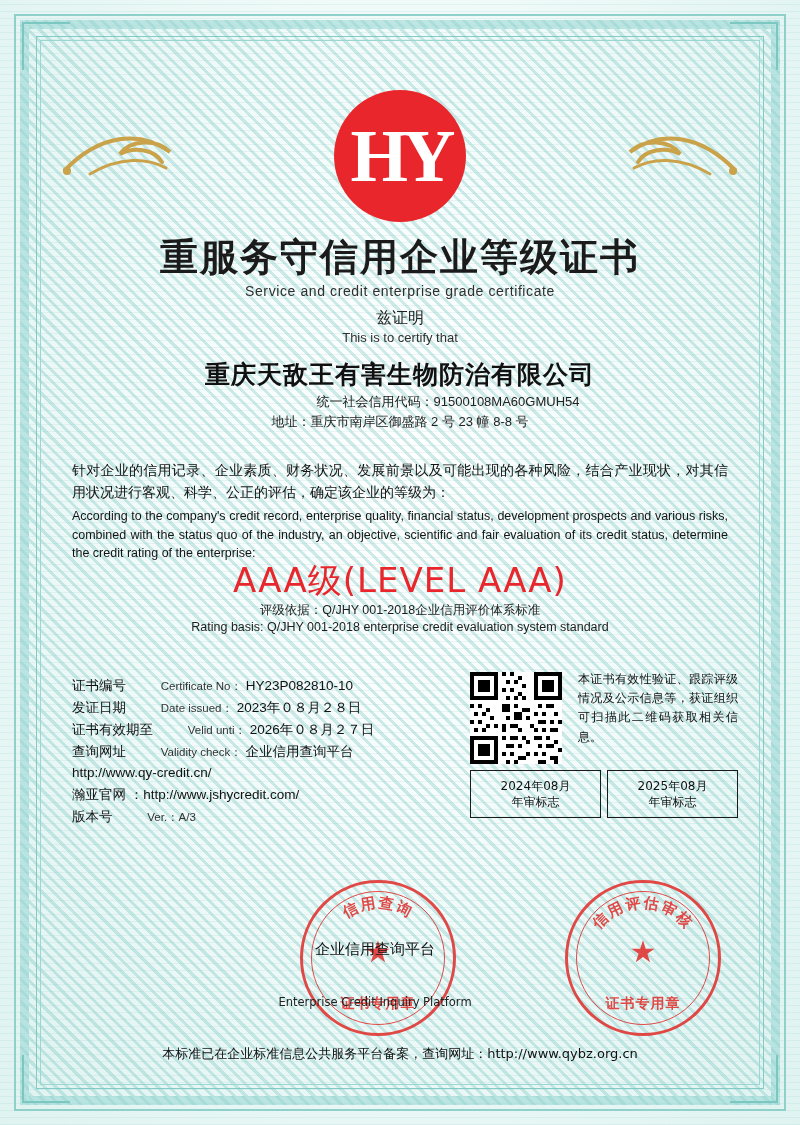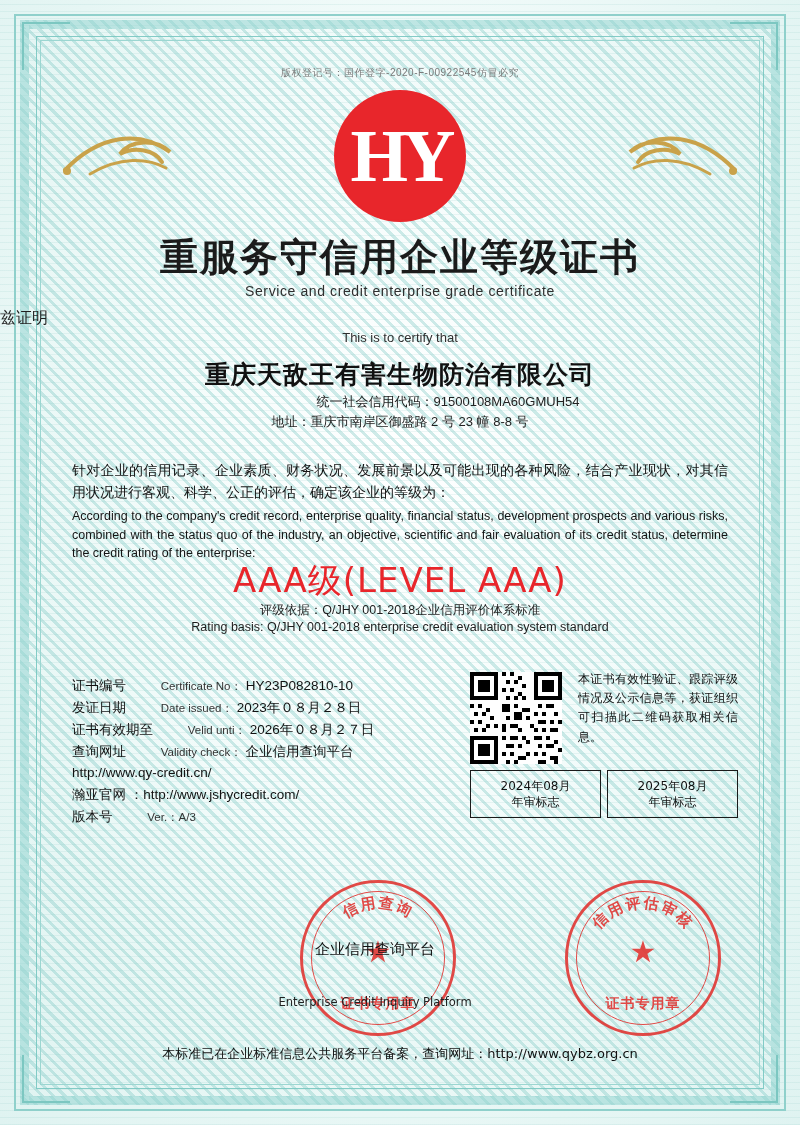--- a/index.html
+++ b/index.html
@@ -74,21 +74,21 @@
     text-align:center;
     font-family:"DejaVu Sans", sans-serif;
     font-size:38px;font-weight:bold;color:#1b1b1b;letter-spacing:2px;
   }
   .title-en{
     position:absolute;top:283px;left:0;width:100%;
     text-align:center;font-size:14px;color:#2f2f2f;letter-spacing:0.6px;
   }
   .certify-cn{
     position:absolute;top:308px;left:0;width:100%;
-    text-align:left;font-size:16px;color:#1f1f1f;
+    text-align:center;font-size:16px;color:#1f1f1f;
   }
   .certify-en{
     position:absolute;top:330px;left:0;width:100%;
     text-align:center;font-size:13px;color:#2f2f2f;
   }
   .company{
     position:absolute;top:358px;left:0;width:100%;
     text-align:center;font-size:25px;font-weight:bold;color:#111;
     font-family:"DejaVu Sans", sans-serif;letter-spacing:1px;
   }
@@ -206,21 +206,20 @@
 <div class="cert">
 
   <div class="frame-outer"></div>
   <div class="frame-band"></div>
   <div class="frame-inner"></div>
   <div class="corner tl"></div>
   <div class="corner tr"></div>
   <div class="corner bl"></div>
   <div class="corner br"></div>
 
-  <div class="copyright">版权登记号：国作登字-2020-F-00922545仿冒必究</div>
 
   <div class="emblem-wrap">
     <svg class="flourish left" viewBox="0 0 230 70">
       <path d="M5,48 C40,12 80,8 110,30 C96,16 70,18 60,32 C75,24 95,28 102,40" fill="none" stroke="#c9a24a" stroke-width="4" stroke-linecap="round"></path>
       <path d="M30,52 C60,34 88,36 106,46" fill="none" stroke="#c9a24a" stroke-width="3" stroke-linecap="round"></path>
       <circle cx="7" cy="49" r="4" fill="#c9a24a"></circle>
     </svg>
     <svg class="flourish right" viewBox="0 0 230 70">
       <path d="M225,48 C190,12 150,8 120,30 C134,16 160,18 170,32 C155,24 135,28 128,40" fill="none" stroke="#c9a24a" stroke-width="4" stroke-linecap="round"></path>
       <path d="M200,52 C170,34 142,36 124,46" fill="none" stroke="#c9a24a" stroke-width="3" stroke-linecap="round"></path>

